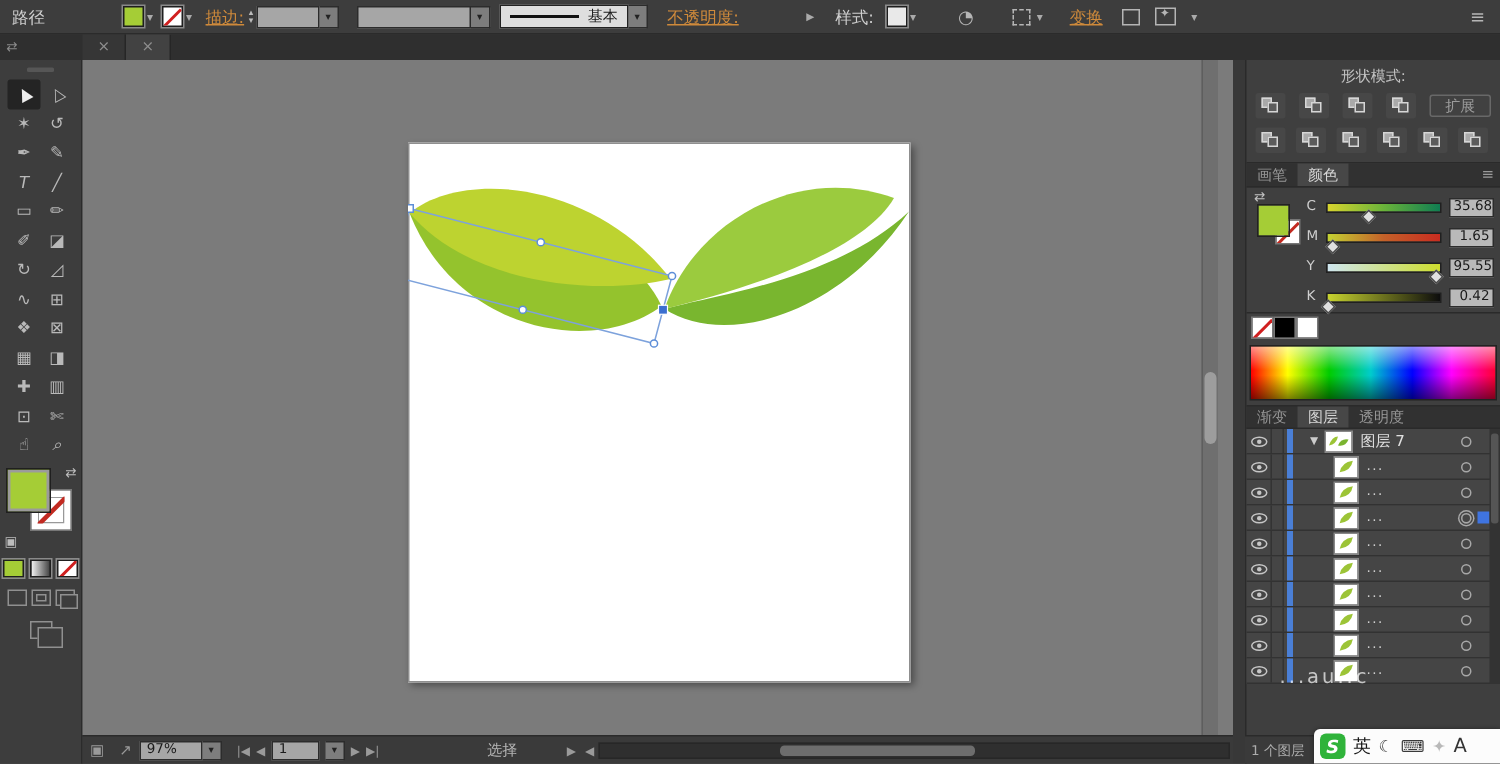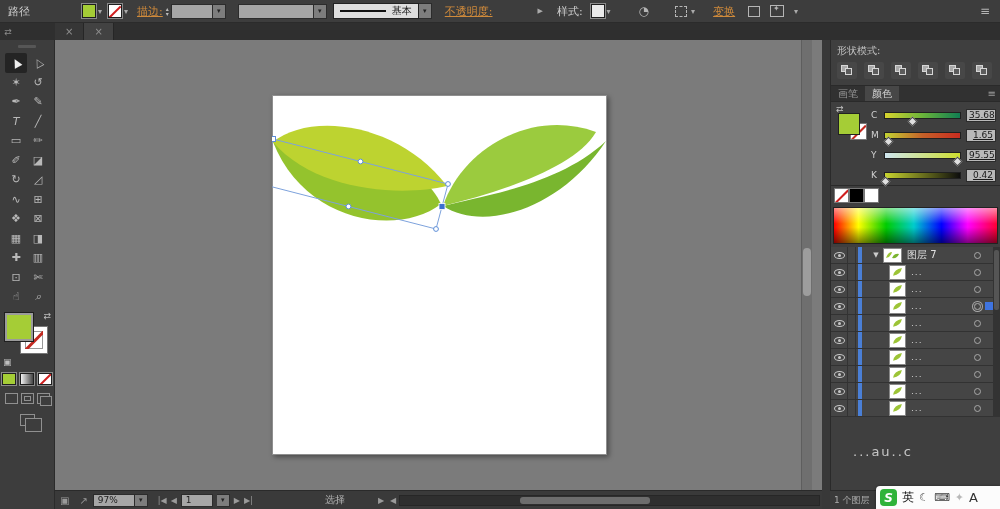--- a/index.html
+++ b/index.html
@@ -99,21 +99,21 @@
   .h-track { flex:1; height:11px; background:#2f2f2f; border:1px solid #272727; position:relative; margin-right:2px;}
   .h-thumb { position:absolute; left:120px; width:130px; top:1px; bottom:1px; background:#6d6d6d; border-radius:3px; }
 
   
   .right-panel { position:absolute; left:830px; top:40px; width:170px; height:469px; background:#3f3f3f;
     border-left:1px solid #2a2a2a; font-size:10px; color:#bbb; }
   .ptabs { display:flex; align-items:stretch; height:16px; background:#313131; border-bottom:1px solid #2a2a2a; }
   .ptab { padding:0 7px; display:flex; align-items:center; color:#969696; font-size:10px; white-space:nowrap; }
   .ptab.active { background:#474747; color:#d6d6d6; }
   .ptab-menu { margin-left:auto; color:#9a9a9a; padding-right:4px; font-size:10px; display:flex; align-items:center;}
-  .sec-label { padding:4px 6px 2px; color:#c2c2c2; }
+  .sec-label { padding:4px 6px 2px; color:#c2c2c2;text-align:center; }
   .pf-row { display:flex; gap:9px; padding:2px 6px 4px; align-items:center; }
   .pf-btn { position:relative; width:20px; height:17px; background:#474747; border-radius:2px; }
   .pf-btn .a { position:absolute; left:4px; top:3px; width:7px; height:7px; background:#a9a9a9; border:1px solid #d6d6d6; }
   .pf-btn .b { position:absolute; left:8px; top:6px; width:7px; height:7px; background:#5c5c5c; border:1px solid #d6d6d6; }
   .pf-row.small { gap:7px; }
   .expand-btn { margin-left:auto; width:46px; height:15px; border:1px solid #686868; border-radius:2px;
     background:#414141; color:#9a9a9a; display:flex; align-items:center; justify-content:center; font-size:10px; }
 
   
   .color-body { position:relative; height:84px; border-bottom:1px solid #2a2a2a; }
@@ -127,21 +127,21 @@
   .slider { display:flex; align-items:center; height:20px; gap:5px; }
   .slider .ch { width:8px; color:#d0d0d0; font-size:9px; }
   .track { position:relative; flex:1; height:7px; border:1px solid #202020; }
   .slider[data-ch="C"] .track { background:linear-gradient(to right,#d8d42e,#6ab43a,#107d52); }
   .slider[data-ch="M"] .track { background:linear-gradient(to right,#c3d232,#c46129,#c92c20); }
   .slider[data-ch="Y"] .track { background:linear-gradient(to right,#cfe6f0,#cddd2d); }
   .slider[data-ch="K"] .track { background:linear-gradient(to right,#c8d42f,#0d0d0d); }
   .knob { position:absolute; top:5px; width:7px; height:7px; background:#e0e0e0; border:1px solid #4a4a4a;
     transform:translateX(-3px) rotate(45deg); }
   .cval { width:30px; height:13px; background:#b9b9b9; border:1px solid #2c2c2c; color:#1a1a1a;
-    font-size:9px; text-align:right; padding:0 2px; line-height:11px;text-decoration:underline; }
+    font-size:9px; text-align:right; padding:0 2px; line-height:11px; }
   .swatch-trio { display:flex; gap:2px; padding:3px 4px; }
   .sw13 { width:13px; height:13px; outline:1px solid #777; }
   .sw13.none { background:#fff; position:relative; overflow:hidden; }
   .sw13.none::after { content:""; position:absolute; left:-3px; right:-3px; top:50%; height:2px;
     background:#d01f1f; transform:rotate(-45deg); }
   .sw13.black { background:#000; } .sw13.white { background:#fff; }
   .spectrum { margin:2px 2px 3px; height:37px; border:1px solid #222;
     background:
       linear-gradient(to bottom, rgba(255,255,255,.55), rgba(255,255,255,0) 45%, rgba(0,0,0,0) 55%, rgba(0,0,0,.5)),
       linear-gradient(to right,#f00,#ff0 15%,#0c0 32%,#0cc 49%,#00f 66%,#f0f 82%,#f03); }
@@ -403,20 +403,42 @@
       <span class="h-track">
         <i class="h-thumb"></i>
       </span>
     </span>
   </div>
 
   <div class="right-panel">
 
 
     <div class="sec-label">形状模式:</div>
+    <div class="pf-row">
+      <span style="display:flex;gap:9px">
+
+      <span class="pf-btn">
+            <i class="a"></i>
+            <i class="b"></i>
+          </span>
+          <span class="pf-btn">
+            <i class="a"></i>
+            <i class="b"></i>
+          </span>
+          <span class="pf-btn">
+            <i class="a"></i>
+            <i class="b"></i>
+          </span>
+          <span class="pf-btn">
+            <i class="a"></i>
+            <i class="b"></i>
+          </span>
+        </span>
+      <span class="expand-btn">扩展</span>
+    </div>
 
     <div class="pf-row small" style="border-bottom:1px solid #2a2a2a; padding-bottom:6px;">
 
     <span class="pf-btn">
           <i class="a"></i>
           <i class="b"></i>
         </span>
         <span class="pf-btn">
           <i class="a"></i>
           <i class="b"></i>
@@ -489,20 +511,32 @@
         </div>
     </div>
 
     <div class="swatch-trio">
       <span class="sw13 none"></span>
       <span class="sw13 black"></span>
       <span class="sw13 white"></span>
     </div>
     <div class="spectrum"></div>
 
+    <div class="ptabs" style="border-top:1px solid #2a2a2a">
+
+    <span class="ptab">
+          <span>渐变</span>
+        </span>
+        <span class="ptab active">
+          <span>图层</span>
+        </span>
+        <span class="ptab">
+          <span>透明度</span>
+        </span>
+      </div>
 
     <div class="layers">
       <div>
 
       <div class="lrow root">
             <span class="cell-eye">
               <span class="eye"></span>
             </span>
             <span class="cell-lock"></span>
             <span class="lbar"></span>

